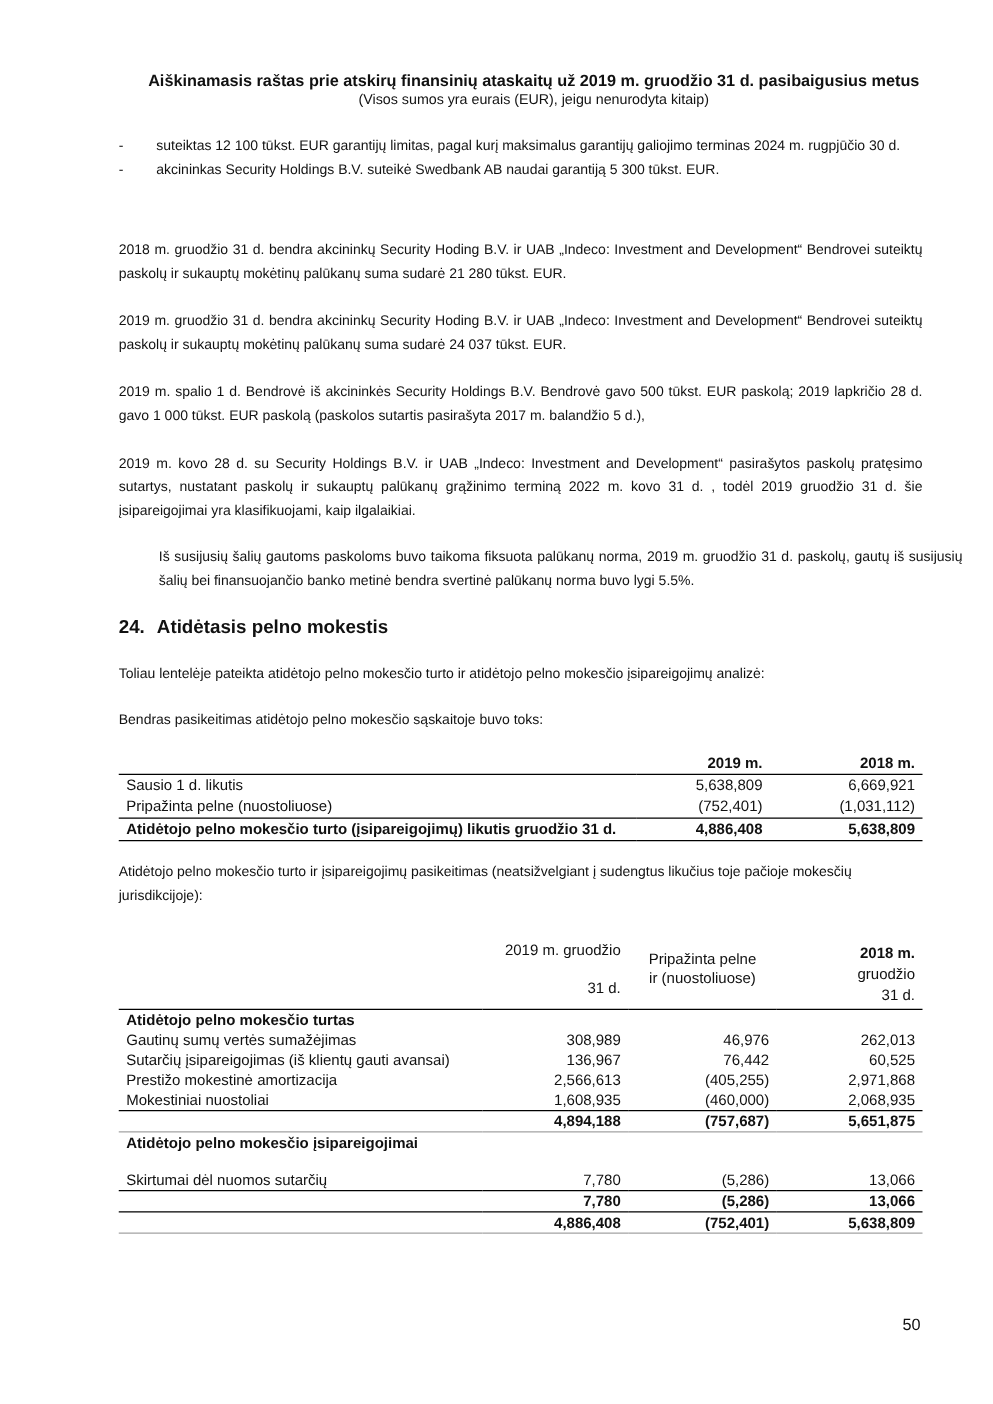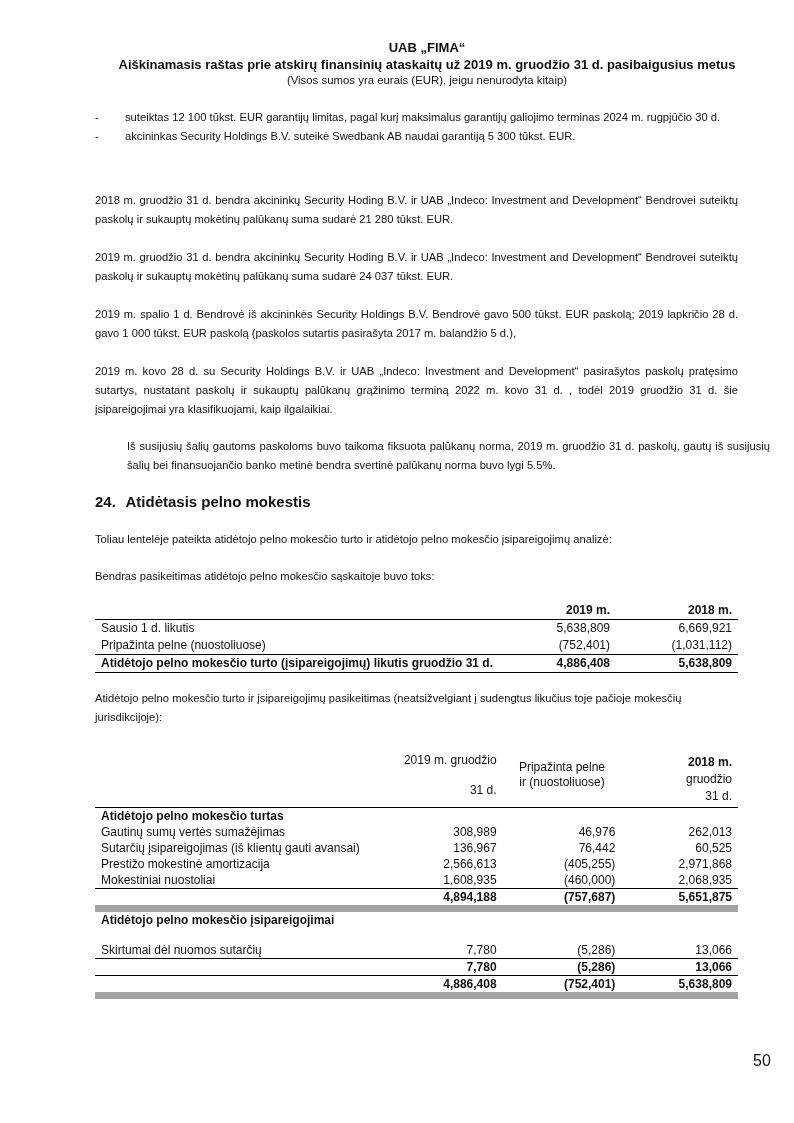--- a/index.html
+++ b/index.html
@@ -44,33 +44,32 @@
   .t2 .c1 { width:300px; }
   .t2 .c2 { width:110px; text-align:right; }
   .t2 .c3 { width:110px; text-align:right; }
   .t2 .c4 { width:110px; text-align:right; }
   .t2 tr.head td { height:52px; border-bottom:1px solid #000; vertical-align:bottom; padding-bottom:2px; }
   .t2 .h2019 { text-align:right; line-height:30px; }
   .t2 .hmid { text-align:center; vertical-align:middle !important; line-height:15px; }
   .t2 .h2018 { text-align:right; line-height:17px; }
   .t2 .bold { font-weight:bold; }
   .t2 tr.subtotal td { border-top:1px solid #000; font-weight:bold; }
-  .t2 tr.grand td { border-top:1px solid #000; border-bottom:7px solid #a3a3a3; font-weight:bold; }
+  .t2 tr.grand td { border-top:1px solid #000; border-bottom:1px solid #a3a3a3; font-weight:bold; }
   .t2 tr.two td { height:32px; vertical-align:middle; }
   .t2 tr.two td.c1 { line-height:16px; }
   .t2 tr.spacer td { height:14px; }
 
-  .pagenum { position:absolute; left:753px; top:1052px; font-size:16px; }
+  .pagenum { position:absolute; left:722px; top:1052px; font-size:13px; }
 </style>
 </head>
 <body>
 
 <div class="page">
 
-  <div class="hdr hdr-company">UAB „FIMA“</div>
   <div class="hdr hdr-title">Aiškinamasis raštas prie atskirų finansinių ataskaitų už 2019 m. gruodžio 31 d. pasibaigusius metus</div>
   <div class="hdr hdr-sub">(Visos sumos yra eurais (EUR), jeigu nenurodyta kitaip)</div>
 
   <div class="bullets">
     <div class="bullet">
       <span class="dash">-</span>
       <span class="txt">suteiktas 12 100 tūkst. EUR garantijų limitas, pagal kurį maksimalus garantijų galiojimo terminas 2024 m. rugpjūčio 30 d.</span>
     </div>
     <div class="bullet">
       <span class="dash">-</span>

